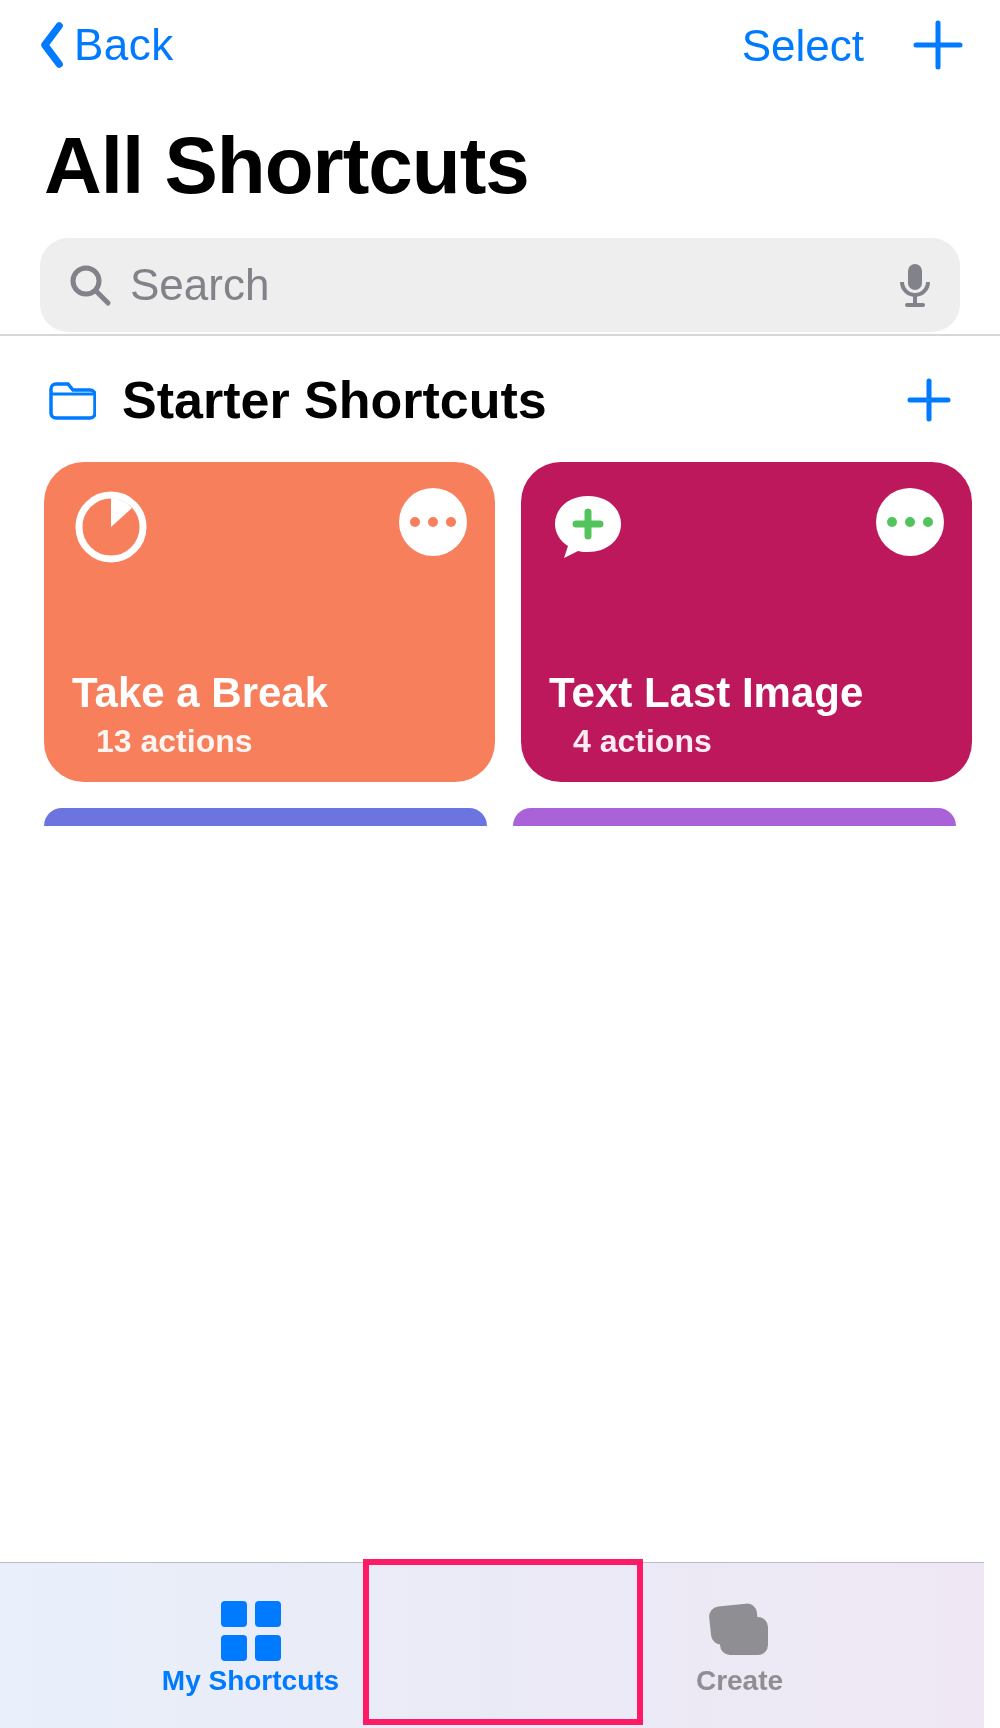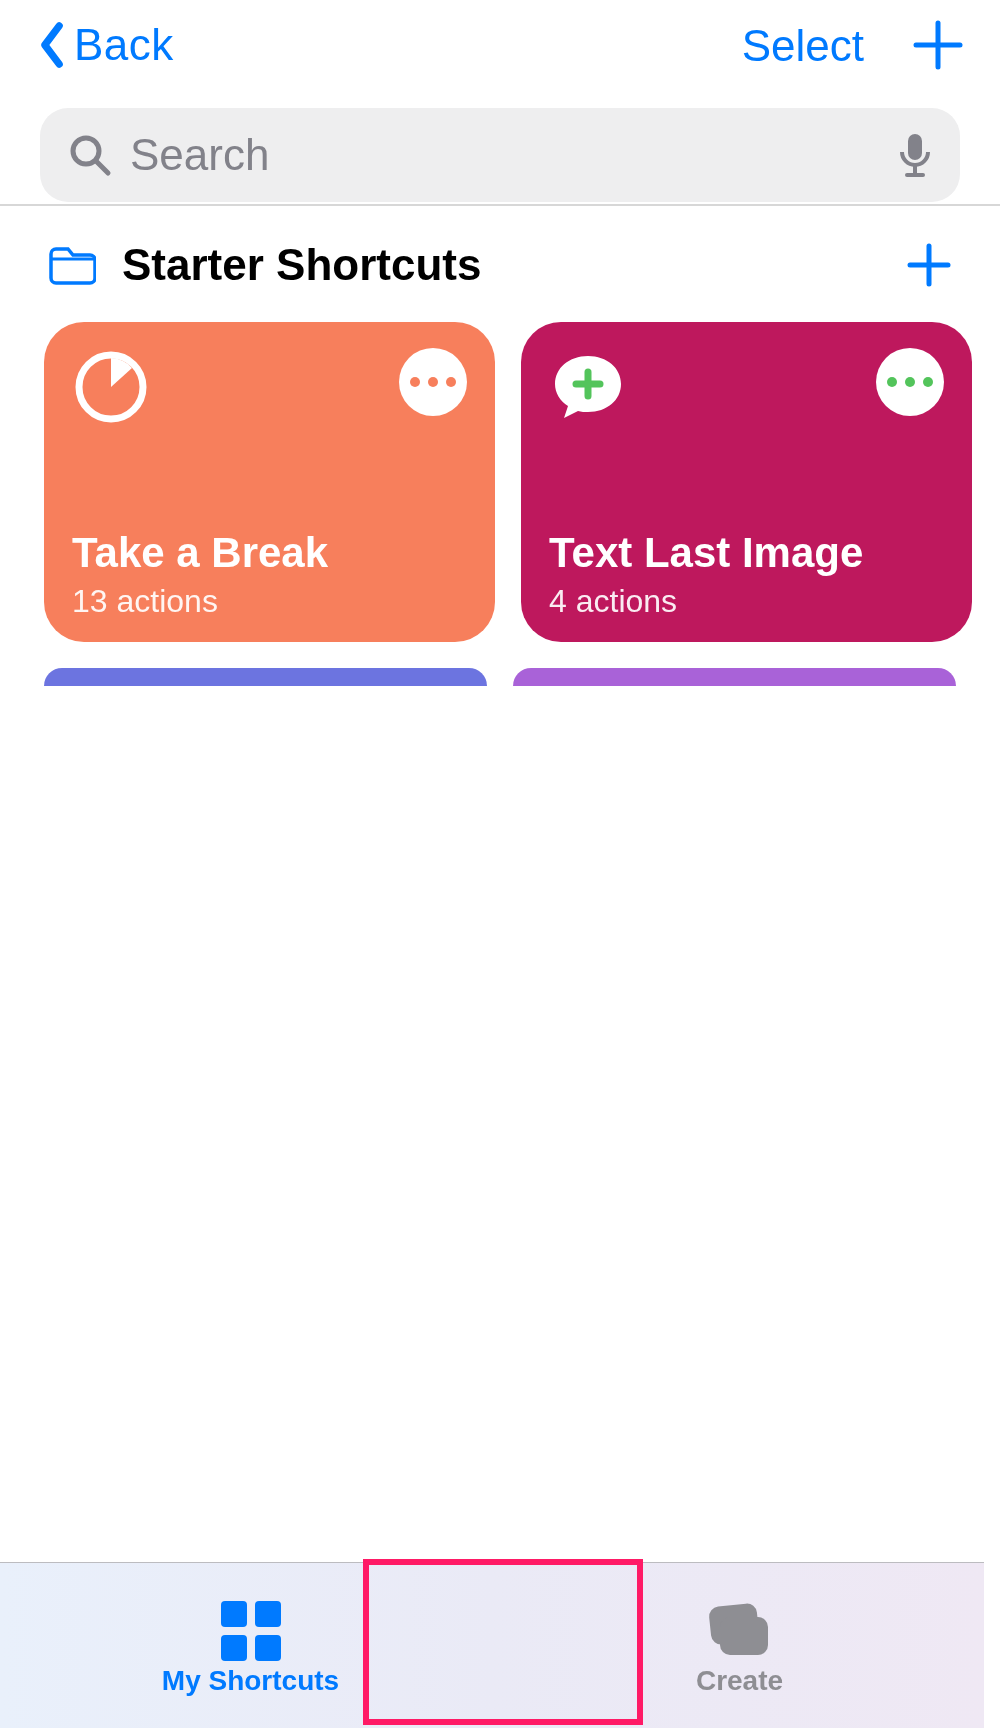--- a/index.html
+++ b/index.html
@@ -29,33 +29,33 @@
   
   .empty-state { padding: 180px 60px 160px 60px; text-align: center; font-size: 42px; line-height: 1.4; color: #7e7e84; }
   .empty-link { color: #007aff; }
   .empty-period { color: #7e7e84; }
 
   .divider { height: 2px; background: #d7d7d7; width: 100%; }
 
   
   .section-header { display: flex; align-items: center; padding: 34px 48px 4px 48px; gap: 26px; }
   .folder-icon { width: 48px; height: 40px; stroke: #007aff; fill: none; flex: none; }
-  .section-title { font-size: 44px; font-weight: 700; color: #000; flex: 1; }
+  .section-title { font-size: 52px; font-weight: 700; color: #000; flex: 1; }
   .section-plus { width: 46px; height: 46px; stroke: #007aff; flex: none; }
 
   
   .tiles { display: flex; gap: 26px; padding: 28px 28px 0 44px; }
   .tile { flex: 1; height: 320px; border-radius: 40px; padding: 26px 28px 22px 28px; display: flex; flex-direction: column; justify-content: space-between; position: relative; }
   .tile-top { display: flex; justify-content: space-between; align-items: flex-start; }
   .tile-icon-wrap { width: 78px; height: 78px; display: flex; align-items: center; justify-content: center; }
   .more-btn { width: 68px; height: 68px; border-radius: 50%; background: #fff; display: flex; align-items: center; justify-content: center; gap: 8px; }
   .more-btn .dot { width: 10px; height: 10px; border-radius: 50%; }
   .tile-bottom { }
   .tile-name { color: #fff; font-size: 42px; font-weight: 700; line-height: 1.15; margin-bottom: 6px; }
-  .tile-sub { color: rgba(255,255,255,0.92); font-size: 32px; font-weight: 400; }
+  .tile-sub { color: rgba(255,255,255,0.92); font-size: 32px; font-weight: 700; margin-left: 24px; }
   .tile.orange { background: #f77f5c; }
   .tile.orange .dot { background: #f77f5c; }
   .tile.green { background: #be185d; }
   .tile.green .dot { background: #53c45b; }
 
   
   .peek-row { display:flex; gap:26px; padding: 26px 44px 0 44px; }
   .peek { flex:1; height: 18px; border-radius: 40px 40px 0 0; background:#6c74e0; }
   .peek.p2 { background:#a962d8; }
 
@@ -97,20 +97,21 @@
     </div>
     <div class="nav-right">
       <span class="select-text">Select</span>
       <svg class="plus-nav" viewBox="0 0 52 52">
         <line x1="26" y1="4" x2="26" y2="48" stroke-width="5" stroke-linecap="round"></line>
         <line x1="4" y1="26" x2="48" y2="26" stroke-width="5" stroke-linecap="round"></line>
       </svg>
     </div>
   </div>
 
+  <h1 class="page-title">All Shortcuts</h1>
 
   <div class="search-wrap">
     <div class="search-field">
       <svg class="search-icon" viewBox="0 0 44 44">
         <circle cx="18" cy="18" r="13" fill="none" stroke="#82828a" stroke-width="5"></circle>
         <line x1="28" y1="28" x2="40" y2="40" stroke="#82828a" stroke-width="5" stroke-linecap="round"></line>
       </svg>
       <input class="search-input" placeholder="Search" style="">
       <svg class="mic-icon" viewBox="0 0 34 46">
         <rect x="10" y="2" width="14" height="26" rx="7"></rect>

